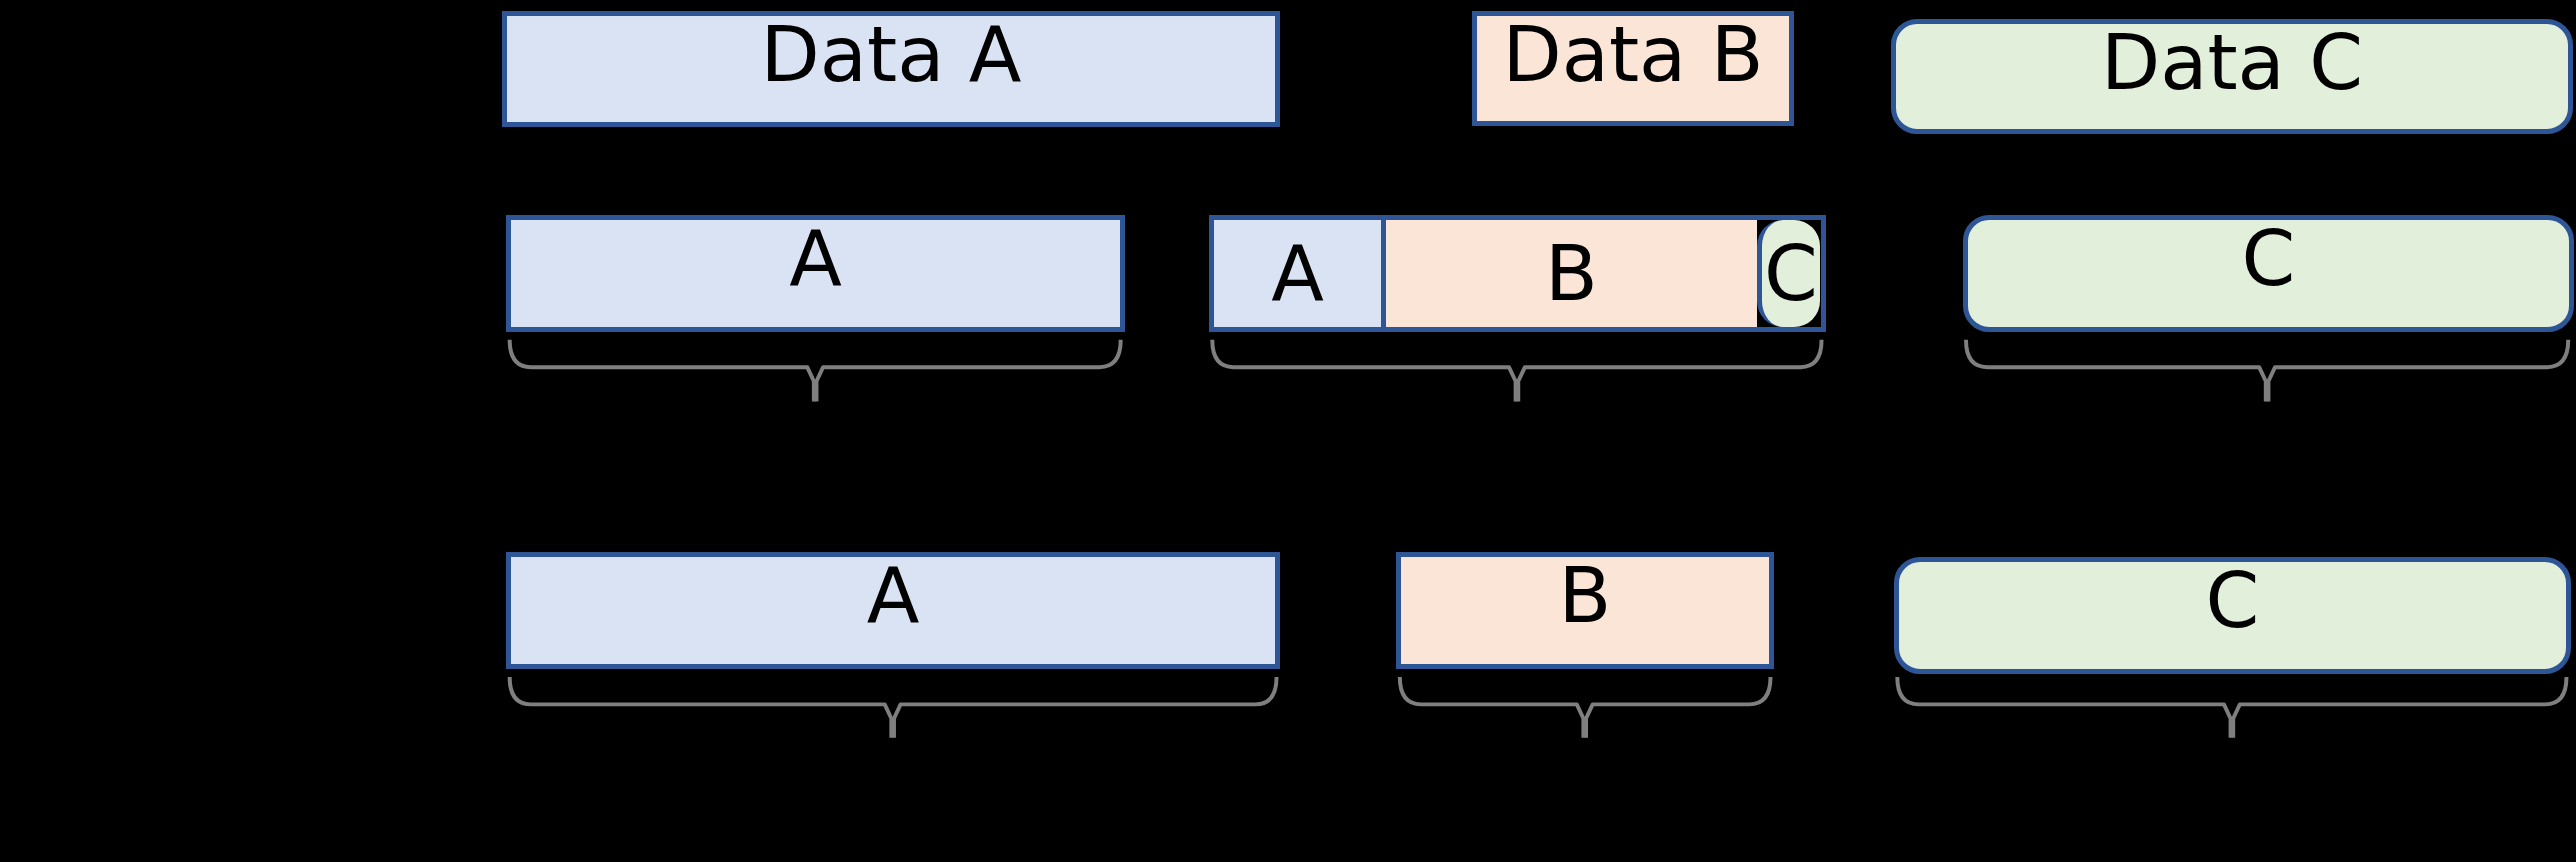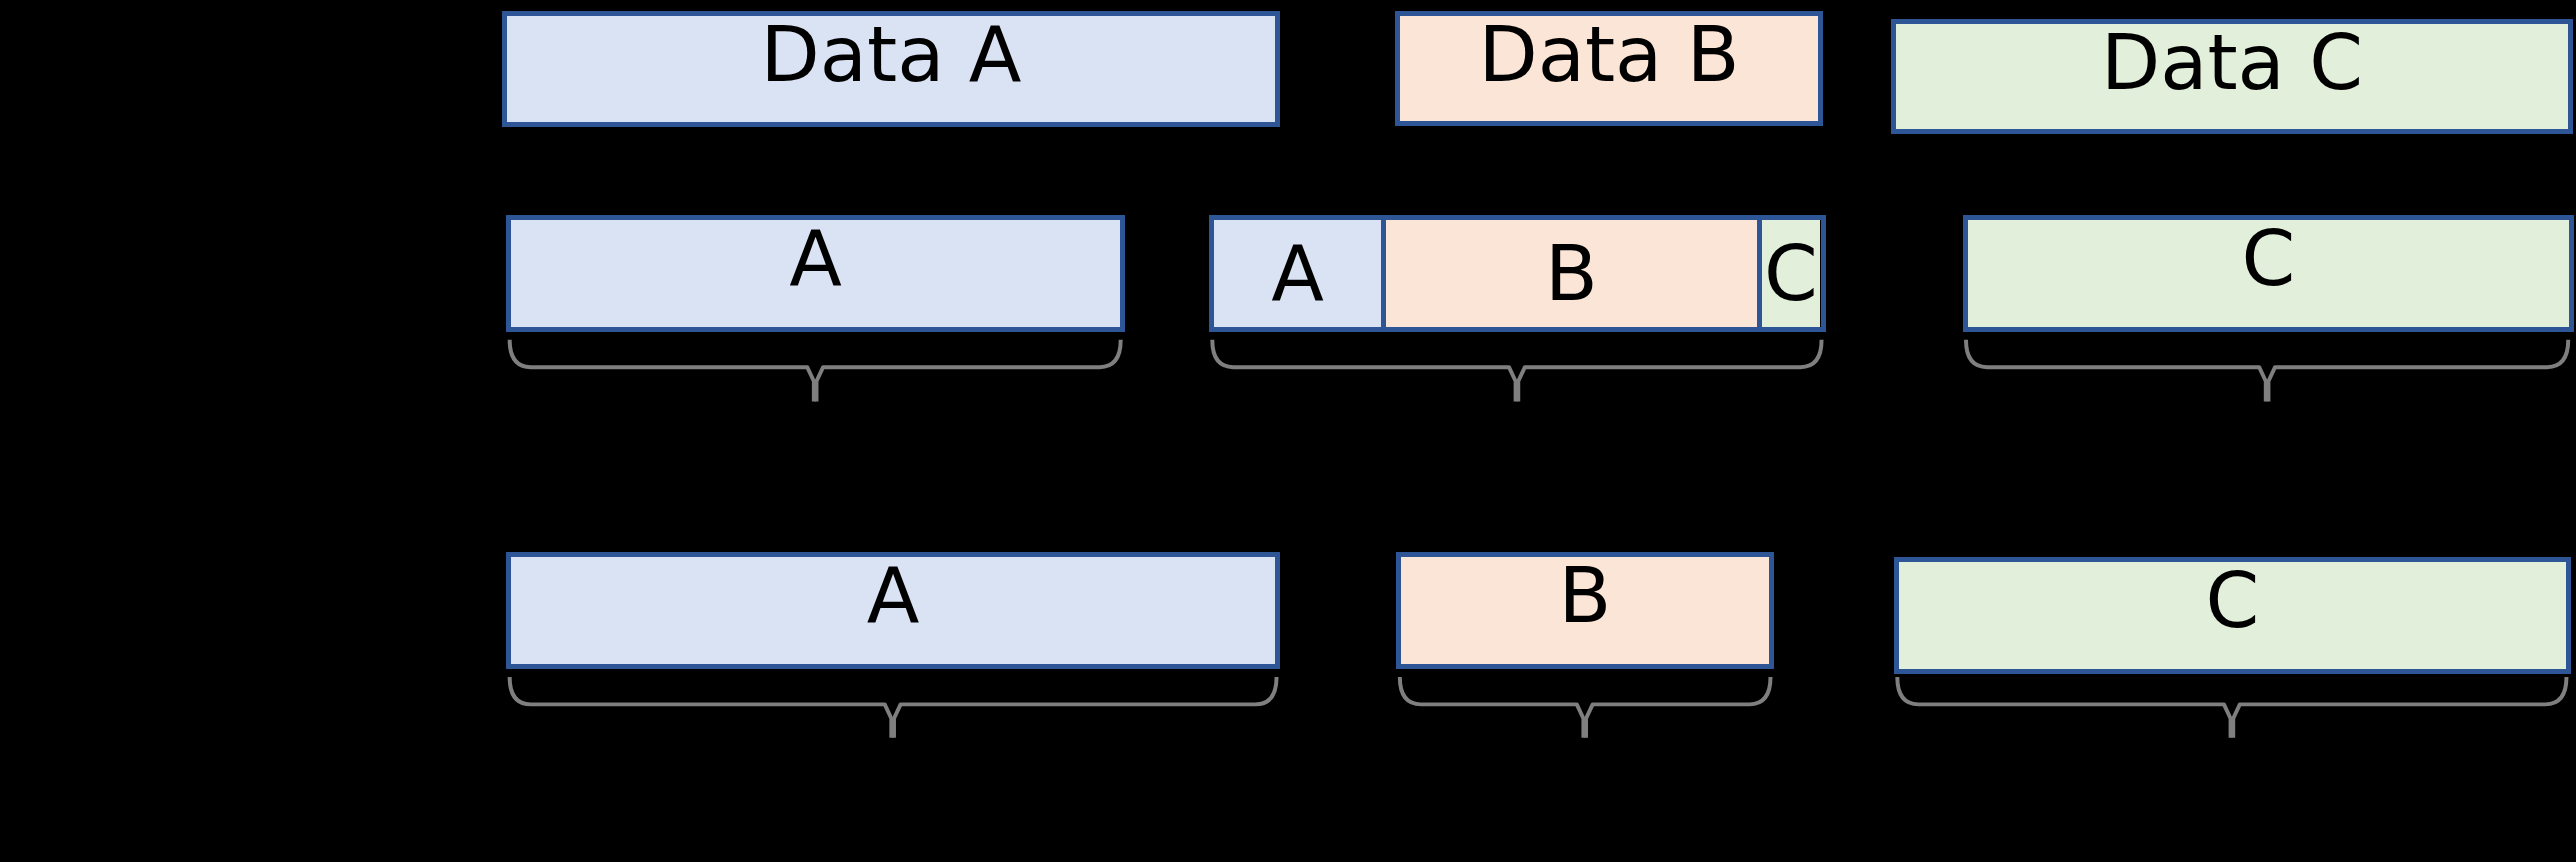--- a/index.html
+++ b/index.html
@@ -22,25 +22,25 @@
   .box{
     position:absolute;
     box-sizing:border-box;
     border:5.3px solid var(--border);
     display:flex;align-items:flex-start;justify-content:center;
     font-size:77px;color:var(--text);
     line-height:1;white-space:nowrap;
   }
   .fill-blue{background:var(--blue-fill);}
   .fill-peach{background:var(--peach-fill);}
-  .fill-green{background:var(--green-fill);}
+  .fill-green{background:var(--green-fill);border-radius:26px;}
 
   
   .data-a{left:502px;top:10.6px;width:778px;height:116px;}
-  .data-b{left:1395px;top:10.6px;width:428px;height:115px;}
+  .data-b{left:1472px;top:10.6px;width:322px;height:115px;}
   .data-c{left:1891px;top:19.4px;width:682px;height:115px;}
 
   
   .r2-a{left:506px;top:215px;width:619px;height:117px;}
   .r2-chunk{
     position:absolute;left:1209px;top:215px;width:617px;height:117px;
     box-sizing:border-box;border:5.3px solid var(--border);
     display:flex;flex-direction:row;align-items:stretch;
   }
   .seg{

